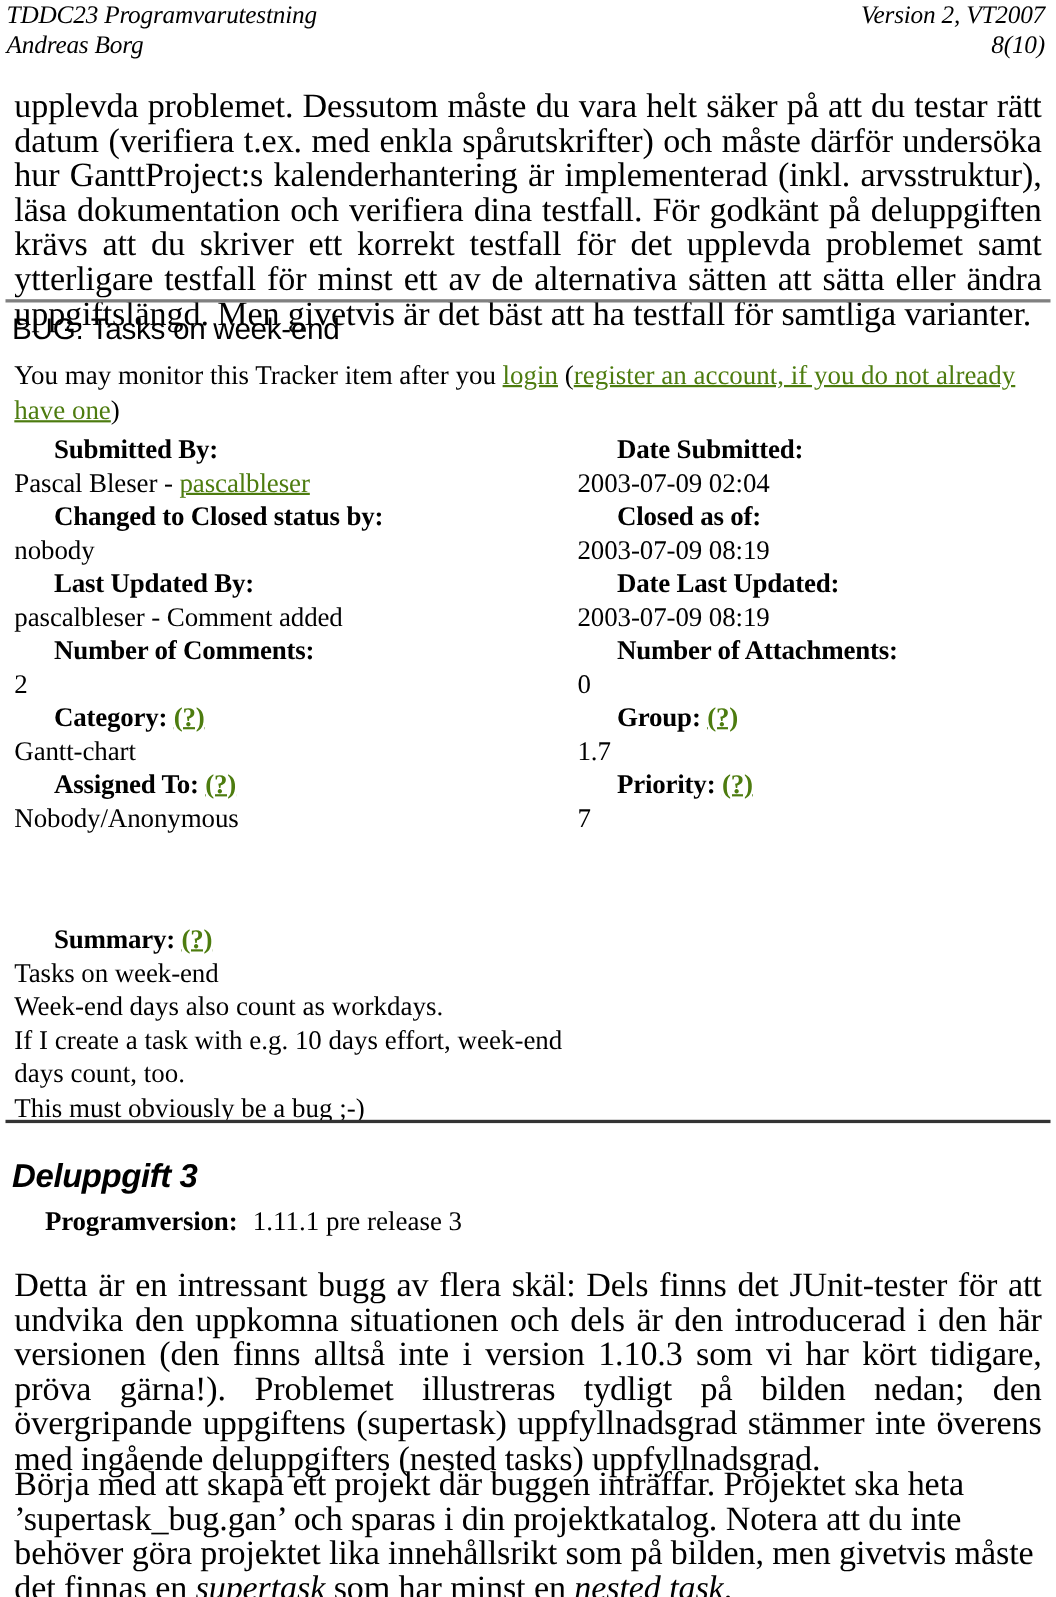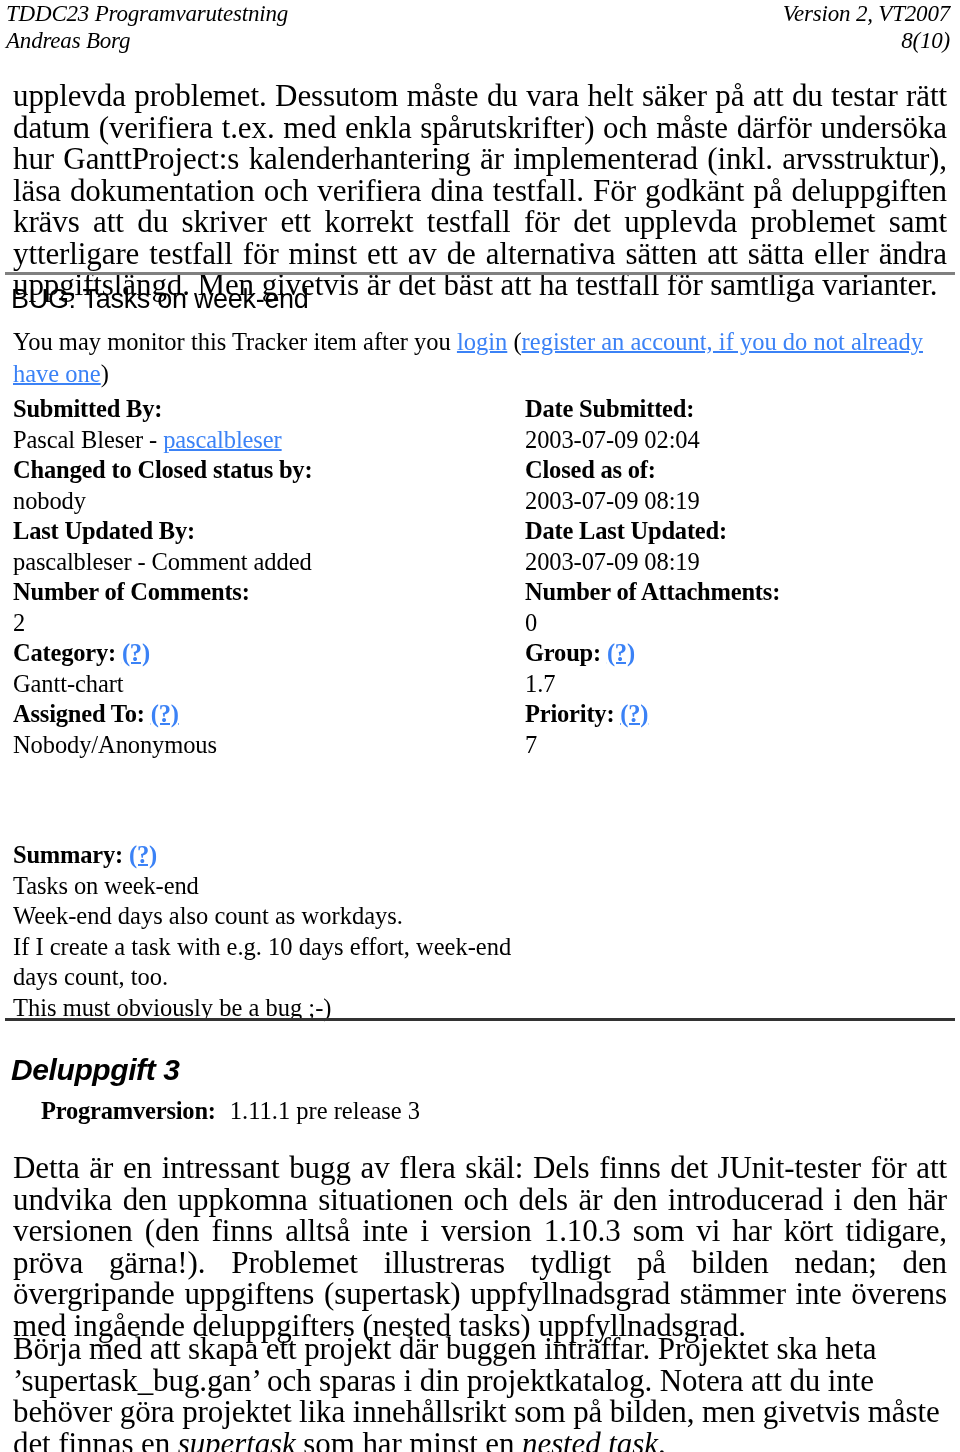--- a/index.html
+++ b/index.html
@@ -76,21 +76,21 @@
     letter-spacing: -0.3px;
   }
   .tracker-intro {
     position: absolute;
     left: 13px;
     width: 920px;
     font-size: 24.5px;
     line-height: 31.5px;
   }
   a.link, .link {
-    color: #3b82f6;
+    color: #4d7c0f;
     text-decoration: underline;
     text-underline-offset: 1px;
   }
   .field-grid {
     position: absolute;
     left: 13px;
     width: 930px;
   }
   .field-row {
     display: flex;
@@ -100,20 +100,21 @@
     width: 512px;
     flex: 0 0 512px;
     font-size: 24.5px;
     line-height: 30.5px;
   }
   .field-col.right { width: 418px; flex: 0 0 418px; }
   .field-label {
     font-weight: bold;
     letter-spacing: -0.2px;
     white-space: nowrap;
+    margin-left: 36px;
   }
   .field-value {
     font-weight: normal;
     letter-spacing: -0.1px;
     white-space: nowrap;
   }
 
   .summary-block {
     position: absolute;
     left: 13px;

